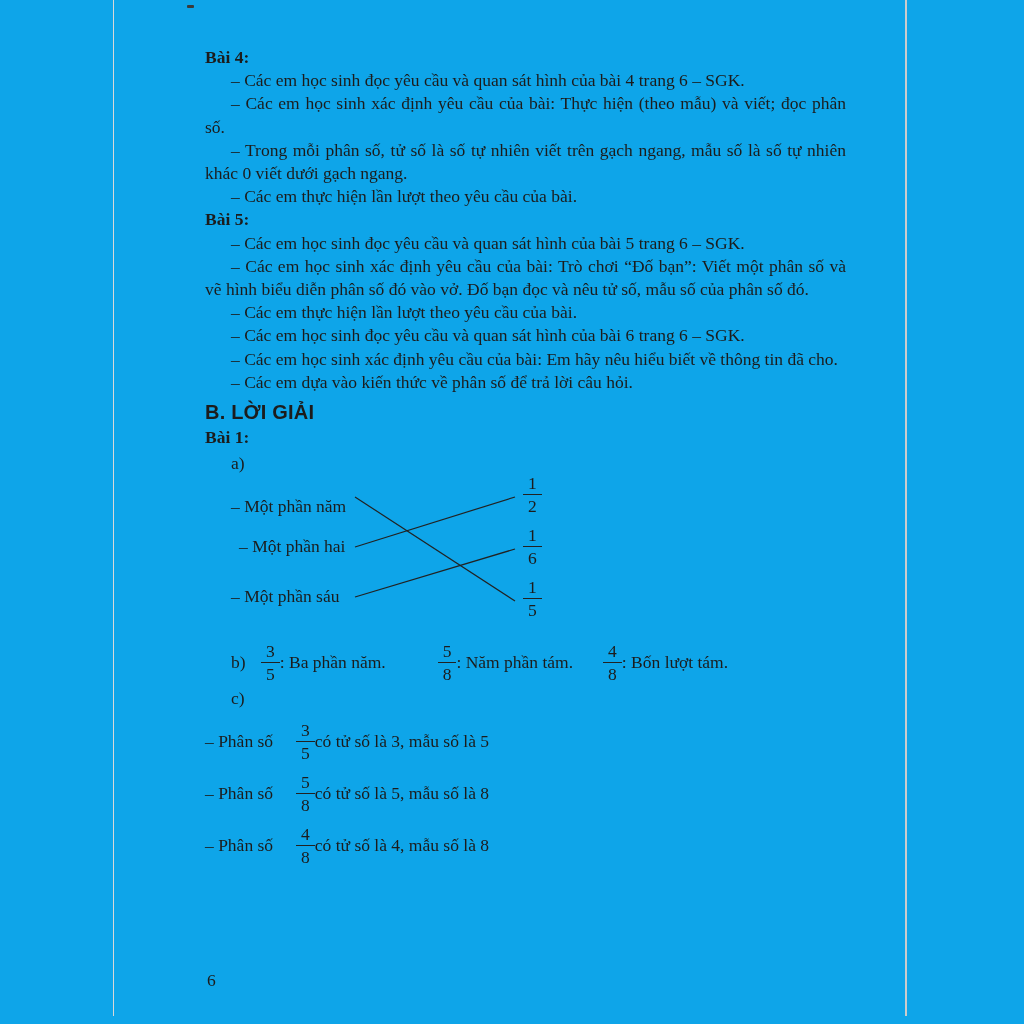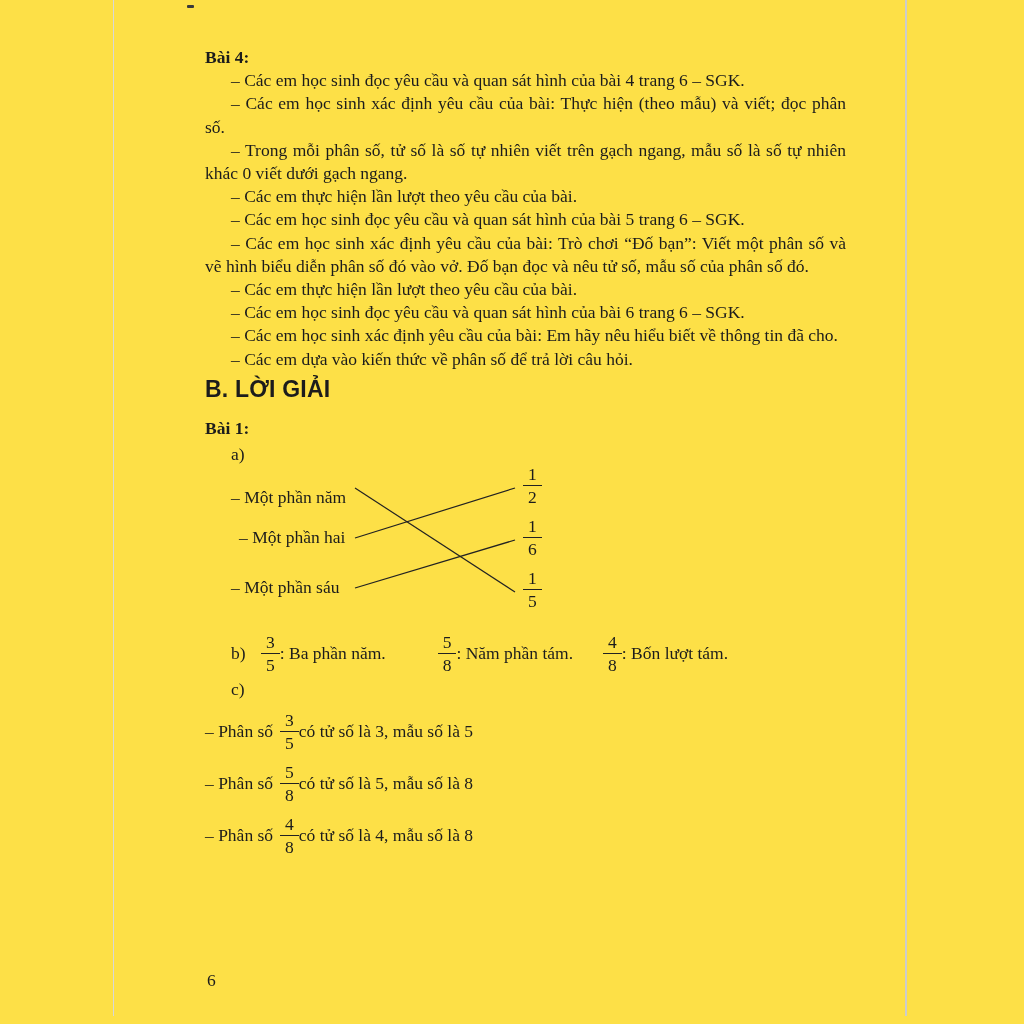--- a/index.html
+++ b/index.html
@@ -2,39 +2,39 @@
 <html><head>
 <meta charset="utf-8">
 <style>
   * { margin:0; padding:0; box-sizing:border-box; }
   html,body { background:#ffffff; }
   body {
     width:1024px; height:1024px; position:relative;
     font-family:"Liberation Serif", serif;
     color:#1c1c1c;
   }
-  .scan-page { position:absolute; inset:0; background:#fde047; overflow:hidden; }
+  .scan-page { position:absolute; inset:0; background:#0ea5e9; overflow:hidden; }
   .page-edge { position:absolute; top:0; bottom:8px; background:#d8d8d8; }
   .page-edge.left  { left:113px; width:1px; }
   .page-edge.right { left:905px; width:2px; background:#cccccc; }
   .scan-artifact { position:absolute; left:187px; top:5px; width:7px; height:3px; background:#3a3a3a; border-radius:1px; }
 
   .content {
     position:absolute; left:205px; top:46px; width:641px;
     font-size:17.5px; line-height:23.2px; text-align:justify;
   }
   .bai-heading { font-weight:bold; }
   .para { text-indent:26px; }
 
   .solution-heading {
     font-family:"Liberation Sans", sans-serif;
-    font-weight:bold; font-size:23px; letter-spacing:.2px;
+    font-weight:bold; font-size:20px; letter-spacing:.2px;
     margin-top:6px; line-height:24px;
   }
-  .bai1-heading { font-weight:bold; margin-top:16px; }
+  .bai1-heading { font-weight:bold; margin-top:2px; }
 
   .part-label { text-indent:26px; margin-top:3px; }
 
   
   .frac { display:inline-block; text-align:center; vertical-align:middle; line-height:20px; font-size:17.5px; }
   .frac .num { display:block; border-bottom:1.3px solid #222; padding:0 5px 1px; }
   .frac .den { display:block; padding-top:1px; }
 
   
   .match { position:relative; height:150px; margin-top:4px; text-align:left; }
@@ -52,41 +52,42 @@
   .part-b { display:flex; align-items:center; margin-top:12px; text-align:left; }
   .part-b .pb-label { width:30px; text-indent:26px; }
   .pb-item { display:flex; align-items:center; margin-left:26px; }
   .pb-item:first-of-type { margin-left:4px; }
   .pb-item .pb-text { white-space:nowrap; }
   .pb-gap-a { margin-left:52px; }
   .pb-gap-b { margin-left:30px; }
 
   
   .part-c-item { display:flex; align-items:center; margin-top:9px; text-align:left; }
-  .part-c-item .pc-prefix { margin-right:7px; white-space:nowrap; }
+  .part-c-item .pc-prefix { margin-right:23px; white-space:nowrap; }
   .part-c-item .pc-suffix { margin-left:0; white-space:nowrap; }
 
   .page-number { position:absolute; left:207px; top:970px; font-size:17.5px; }
 </style>
 </head>
 <body>
 
 <div class="scan-page">
   <div class="page-edge left"></div>
   <div class="page-edge right"></div>
   <div class="scan-artifact"></div>
 
   <div class="content">
 
     <div class="bai-heading">Bài 4:</div>
     <p class="para">– Các em học sinh đọc yêu cầu và quan sát hình của bài 4 trang 6 – SGK.</p>
     <p class="para">– Các em học sinh xác định yêu cầu của bài: Thực hiện (theo mẫu) và viết; đọc phân số.</p>
     <p class="para">– Trong mỗi phân số, tử số là số tự nhiên viết trên gạch ngang, mẫu số là số tự nhiên khác 0 viết dưới gạch ngang.</p>
     <p class="para">– Các em thực hiện lần lượt theo yêu cầu của bài.</p>
 
+    <div class="bai-heading">Bài 5:</div>
     <p class="para">– Các em học sinh đọc yêu cầu và quan sát hình của bài 5 trang 6 – SGK.</p>
     <p class="para">– Các em học sinh xác định yêu cầu của bài: Trò chơi “Đố bạn”: Viết một phân số và vẽ hình biểu diễn phân số đó vào vở. Đố bạn đọc và nêu tử số, mẫu số của phân số đó.</p>
     <p class="para">– Các em thực hiện lần lượt theo yêu cầu của bài.</p>
 
     <p class="para">– Các em học sinh đọc yêu cầu và quan sát hình của bài 6 trang 6 – SGK.</p>
     <p class="para">– Các em học sinh xác định yêu cầu của bài: Em hãy nêu hiểu biết về thông tin đã cho.</p>
     <p class="para">– Các em dựa vào kiến thức về phân số để trả lời câu hỏi.</p>
 
     <div class="solution-heading">B. LỜI GIẢI</div>
     <div class="bai-heading bai1-heading">Bài 1:</div>

